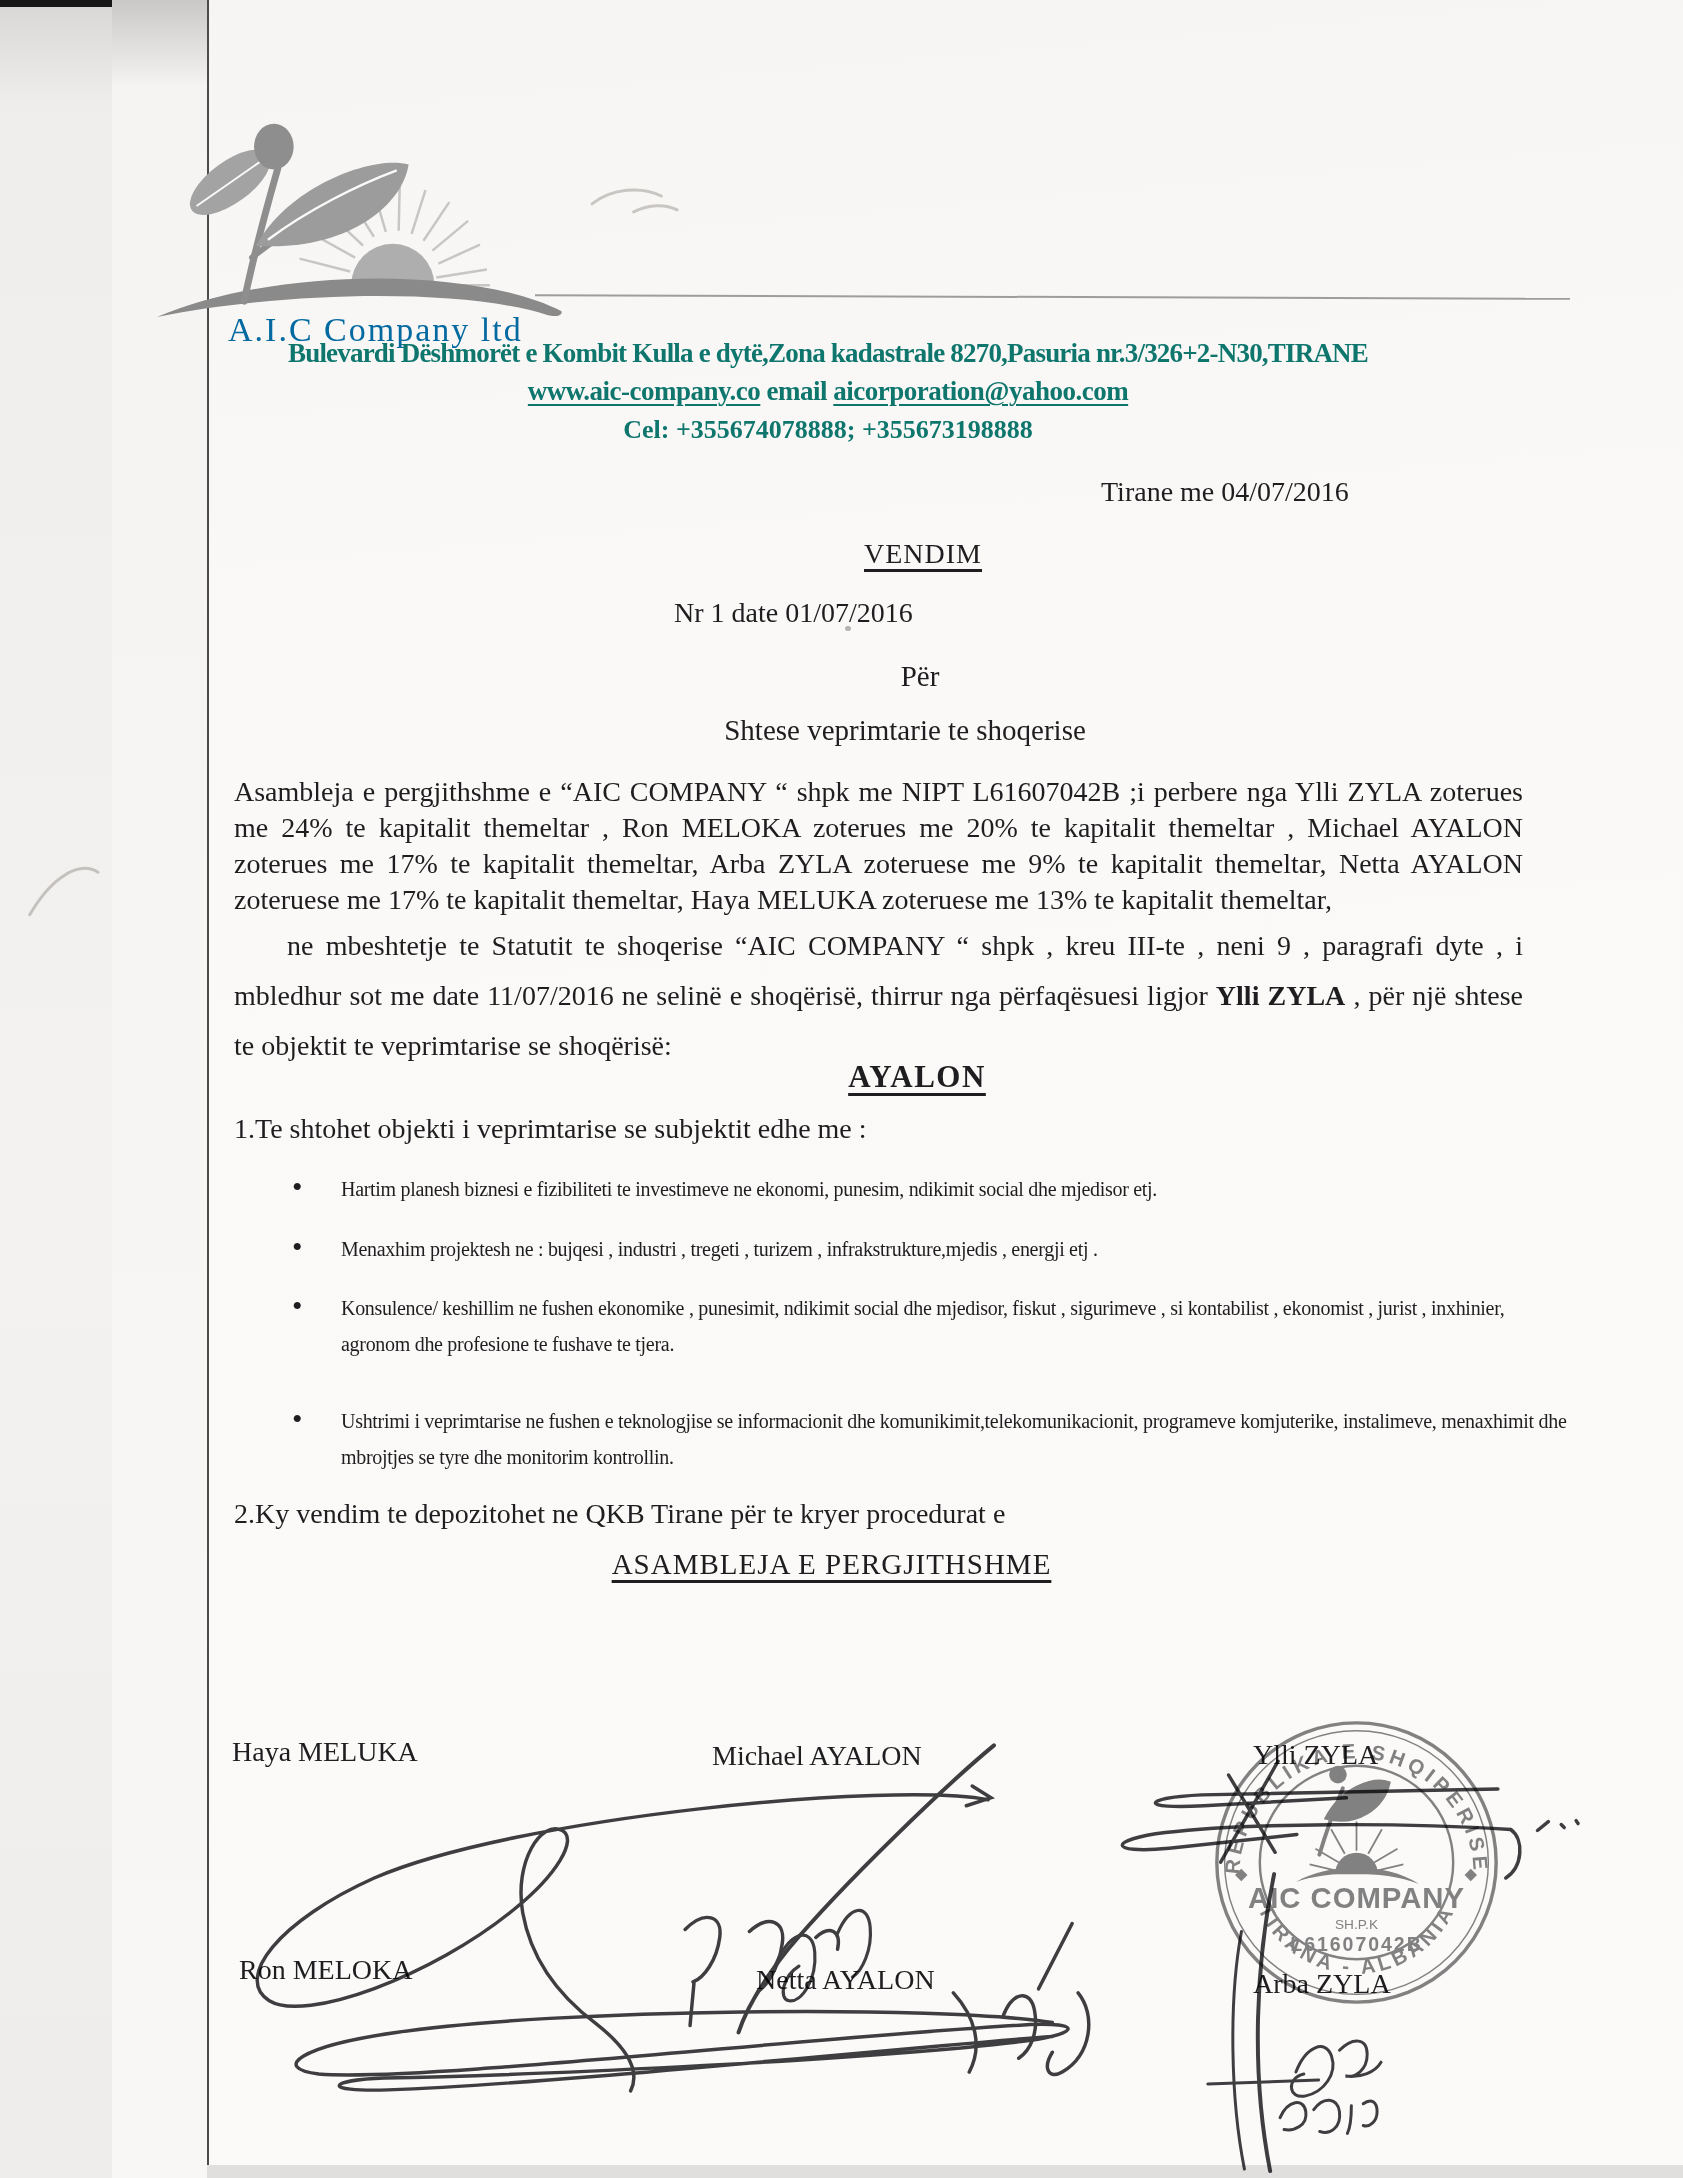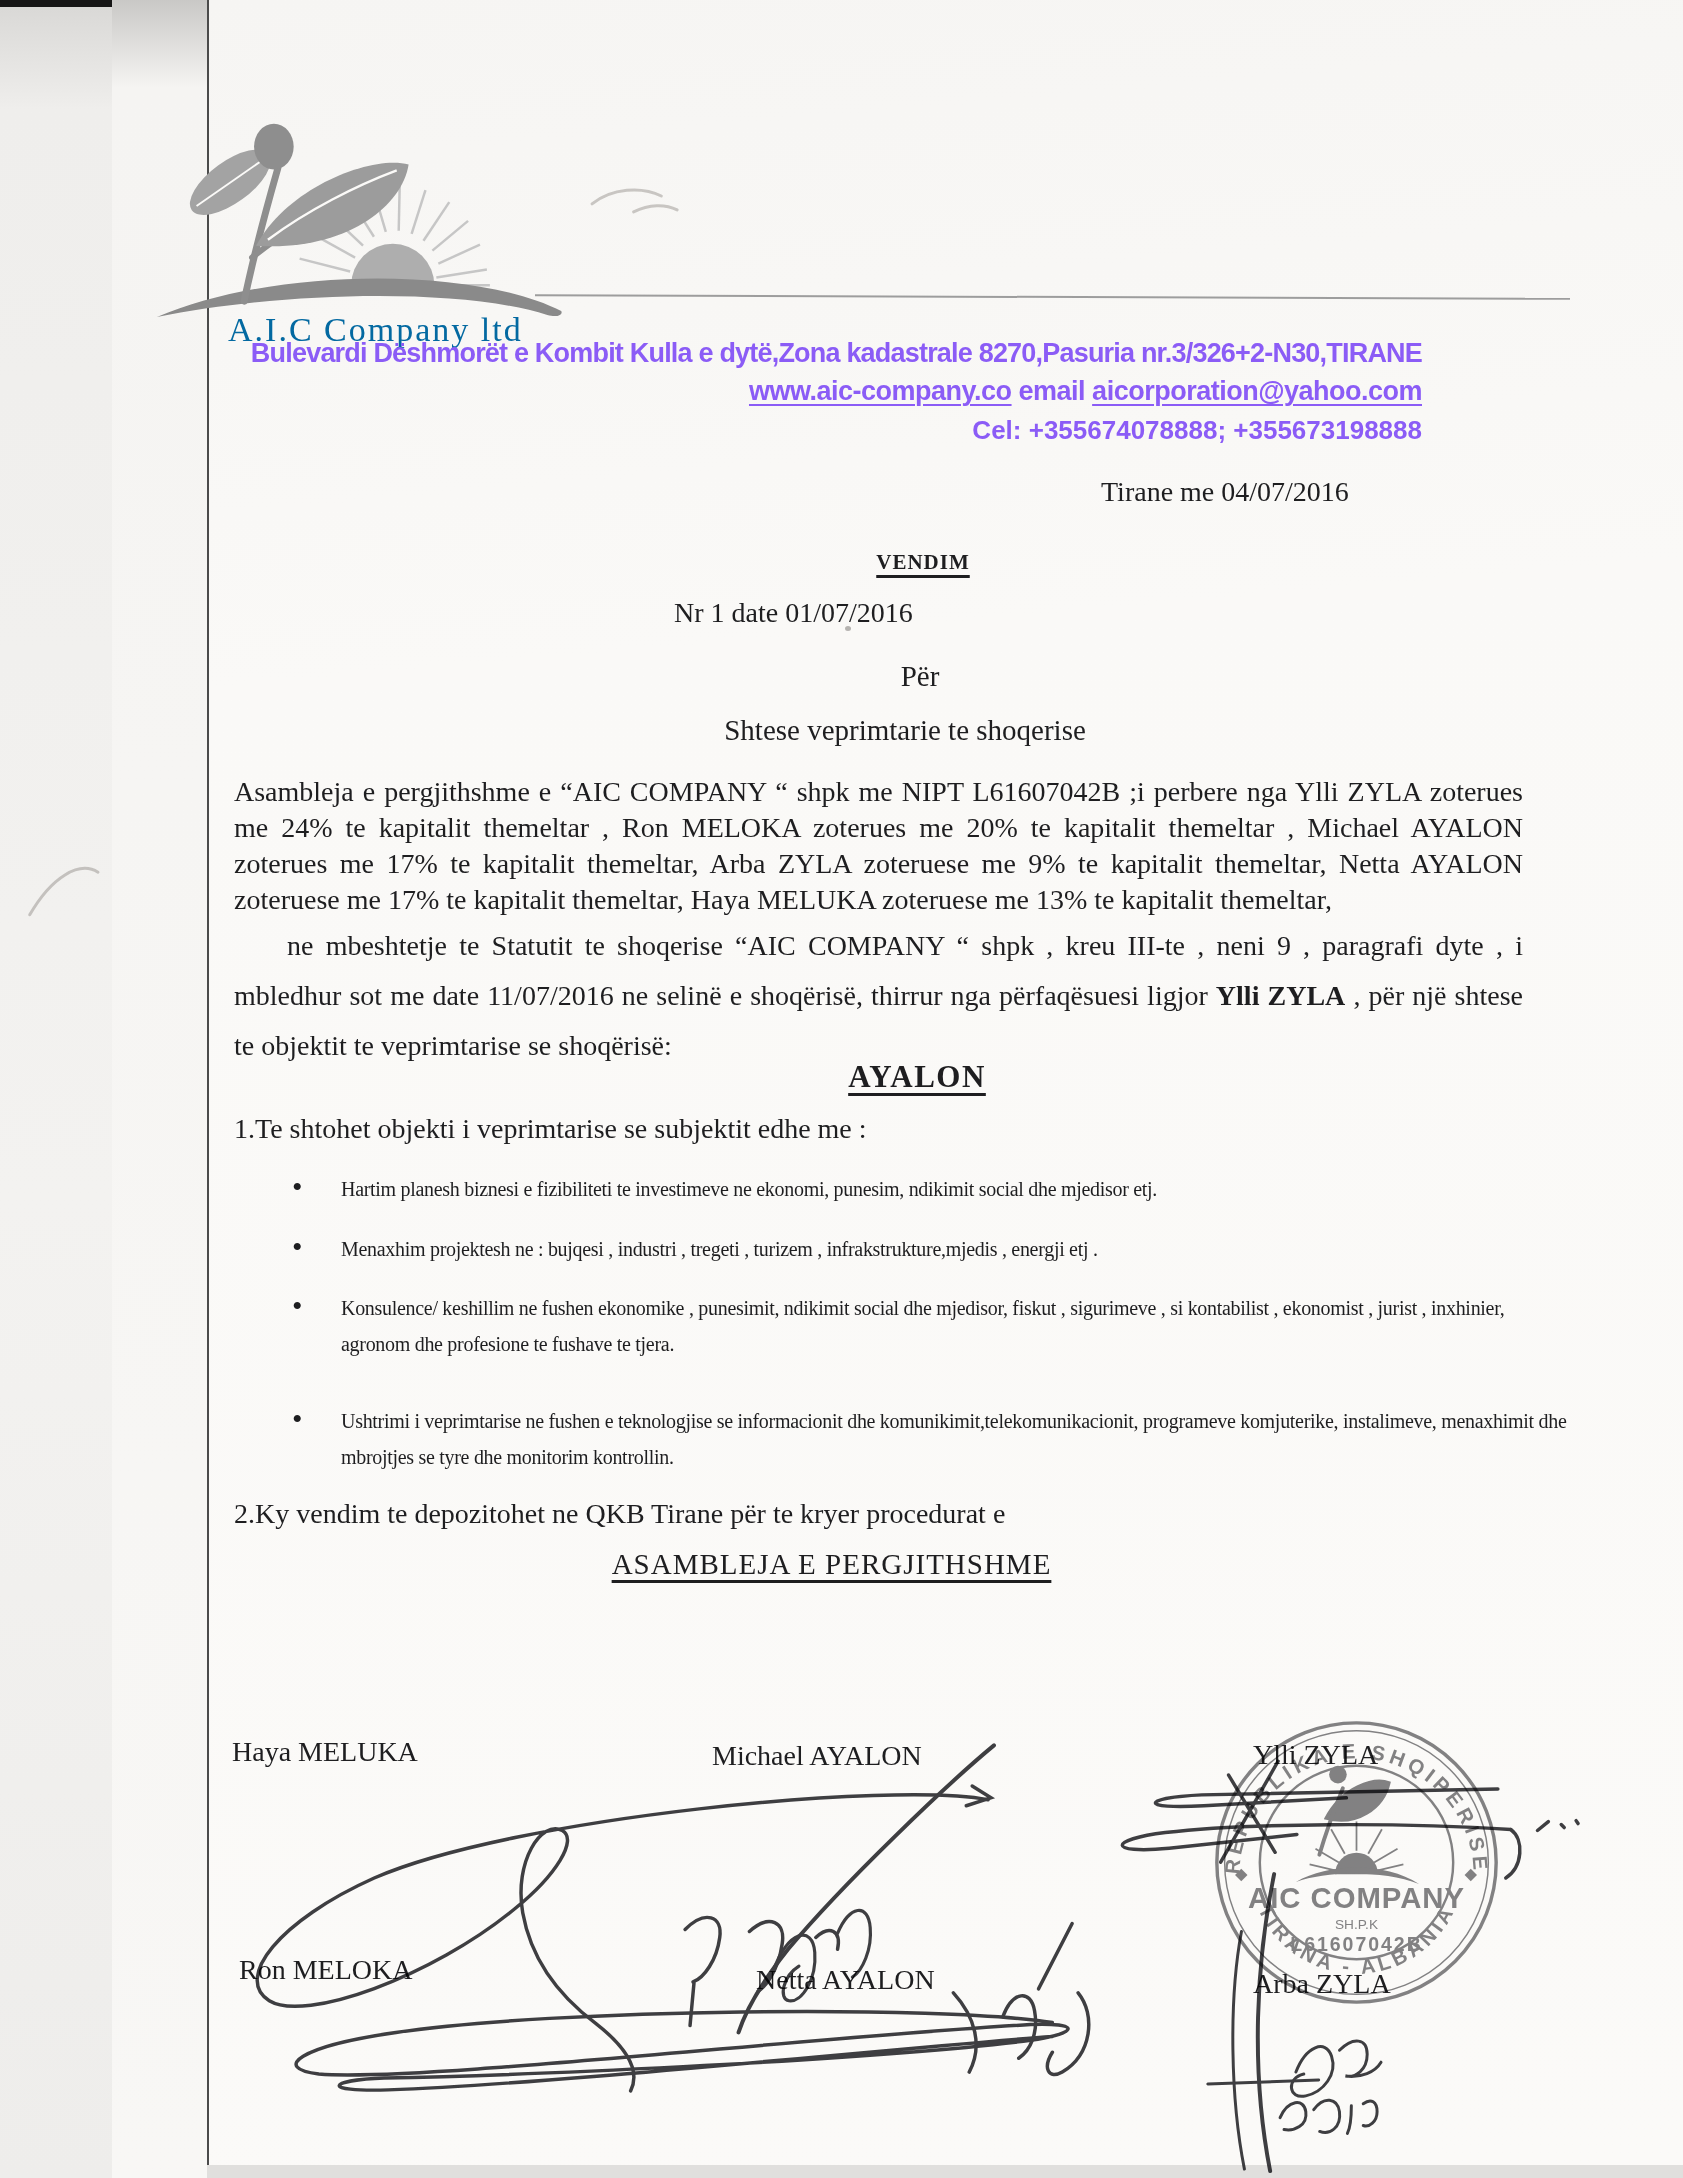--- a/index.html
+++ b/index.html
@@ -13,34 +13,34 @@
   .left-strip{left:0;top:0;width:207px;height:2178px;
     background:linear-gradient(to bottom,#d8d7d5,#efeeec 5%,#f3f2f0 55%,#eeedeb)}
   .left-strip-inner{left:112px;top:0;width:95px;height:2178px;
     background:linear-gradient(to bottom,#c9c8c6,#f5f4f2 4%,#f8f7f5)}
   .topbar{left:0;top:0;width:112px;height:7px;background:#161616}
   .page{left:207px;top:0;width:1476px;height:2165px;
     background:linear-gradient(175deg,#f6f5f3 0%,#faf9f7 30%,#fbfaf8 100%);
     border-left:2px solid #4b4b4b}
   .bottom-strip{left:207px;top:2165px;width:1476px;height:13px;background:#e0dfdd}
 
-  .hdr{font-family:Liberation Sans, sans-serif;font-weight:bold;color:#8b5cf6;
-    white-space:nowrap;text-align:right;width:1188px;left:234px}
+  .hdr{font-family:Liberation Serif, serif;font-weight:bold;color:#0f766e;
+    white-space:nowrap;text-align:center;width:1188px;left:234px}
   .hdr1{top:338px;font-size:27px;letter-spacing:-0.8px}
   .hdr2{top:376px;font-size:27px;letter-spacing:-0.5px}
   .hdr3{top:415px;font-size:26px}
   .lnk{text-decoration:underline;text-underline-offset:4px;text-decoration-thickness:2px}
 
   .ser{font-family:"Liberation Serif", serif}
   .place-date{left:1101px;top:476px;font-size:28px}
 
   .center-row{left:233px;width:1332px;text-align:center}
   .u{text-underline-offset:6px;text-decoration-thickness:2px}
   .u3{text-decoration:underline;text-underline-offset:6px;text-decoration-thickness:3px}
-  .h-vendim{top:550px;font-size:21px;font-weight:bold;letter-spacing:1px;padding-left:48px;box-sizing:border-box}
+  .h-vendim{top:538px;font-size:28px;font-weight:normal;letter-spacing:1px;padding-left:48px;box-sizing:border-box}
   .h-nr{left:674px;top:597px;font-size:28px}
   .h-per{top:660px;font-size:29px;padding-left:42px;box-sizing:border-box}
   .h-shtese{top:714px;font-size:29px;padding-left:12px;box-sizing:border-box}
   .h-vendosi{top:1059px;font-size:31px;font-weight:bold;letter-spacing:1.5px;padding-left:36px;box-sizing:border-box}
   .h-asam{top:1548px;font-size:29px;letter-spacing:1px;padding-right:135px;box-sizing:border-box}
 
   .p1{left:234px;top:774px;width:1289px;font-size:28px;line-height:36px;text-align:justify}
   .p2{left:234px;top:921px;width:1289px;font-size:28px;line-height:50px;text-align:justify;text-indent:53px}
   .pt{left:234px;font-size:28px;white-space:nowrap}
   .i1{top:1113px}

